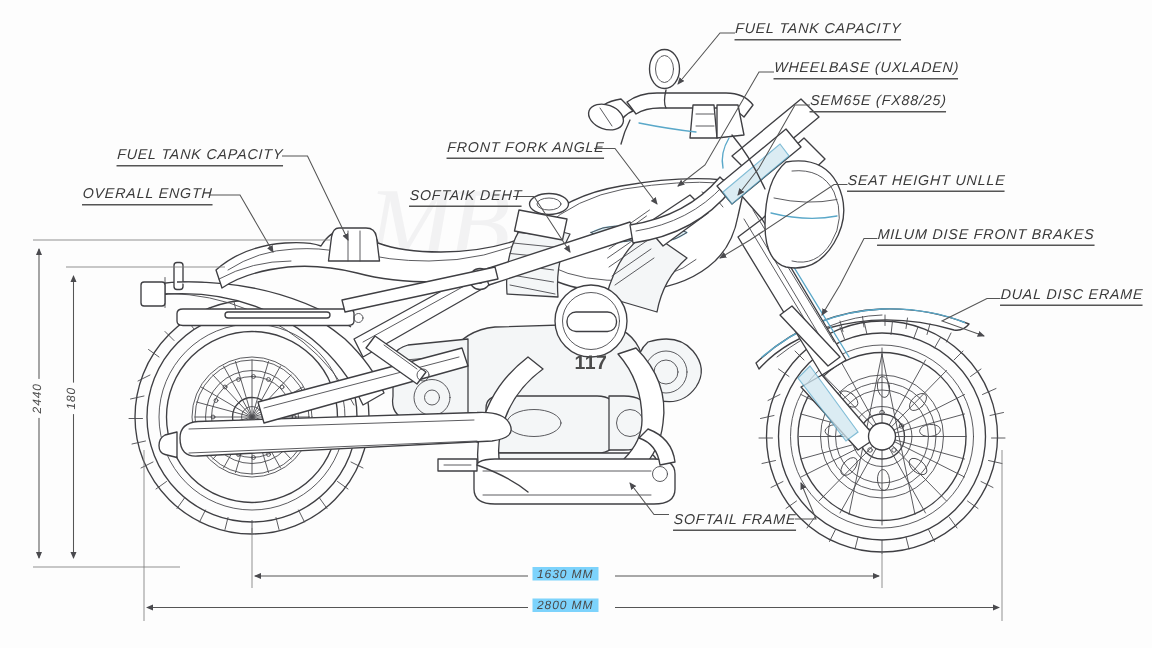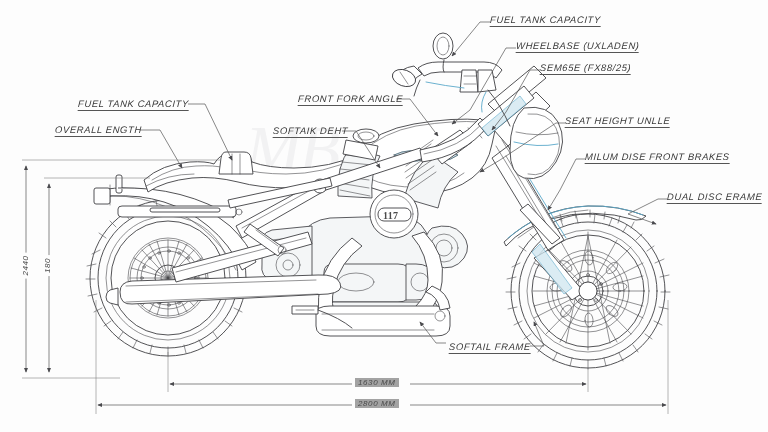--- a/index.html
+++ b/index.html
@@ -37,21 +37,21 @@
     transform: skewX(-3deg);
   }
   .dim-txt {
     position: absolute;
     font-family: "Liberation Sans", sans-serif;
     font-style: italic;
     font-size: 8px;
     letter-spacing: 0.6px;
     color: #4a4a4a;
     white-space: nowrap;
-    background: #a3a3a3;
+    background: #7dd3fc;
     padding: 0 3px;
   }
   .dim-vert {
     position: absolute;
     font-family: "Liberation Sans", sans-serif;
     font-style: italic;
     font-size: 8px;
     letter-spacing: 0.6px;
     color: #4a4a4a;
     white-space: nowrap;
@@ -67,25 +67,26 @@
     font-size: 68px;
     font-weight: normal;
     font-style: italic;
     color: rgba(170,170,175,0.13);
     letter-spacing: -3px;
     pointer-events: none;
     user-select: none;
   }
   .badge {
     position: absolute;
-    font-family: Liberation Serif, serif;
-    font-size: 10px;
+    font-family: Liberation Sans, sans-serif;
+    font-size: 13px;
     font-weight: bold;
     color: #4b4b4b;
     letter-spacing: 0.3px;
+    margin-top: 24px;
   }
 </style>
 </head>
 <body>
 
 <div id="stage">
 
   <div class="wm">MB</div>
 
   <svg class="layer" viewBox="0 0 768 432">

